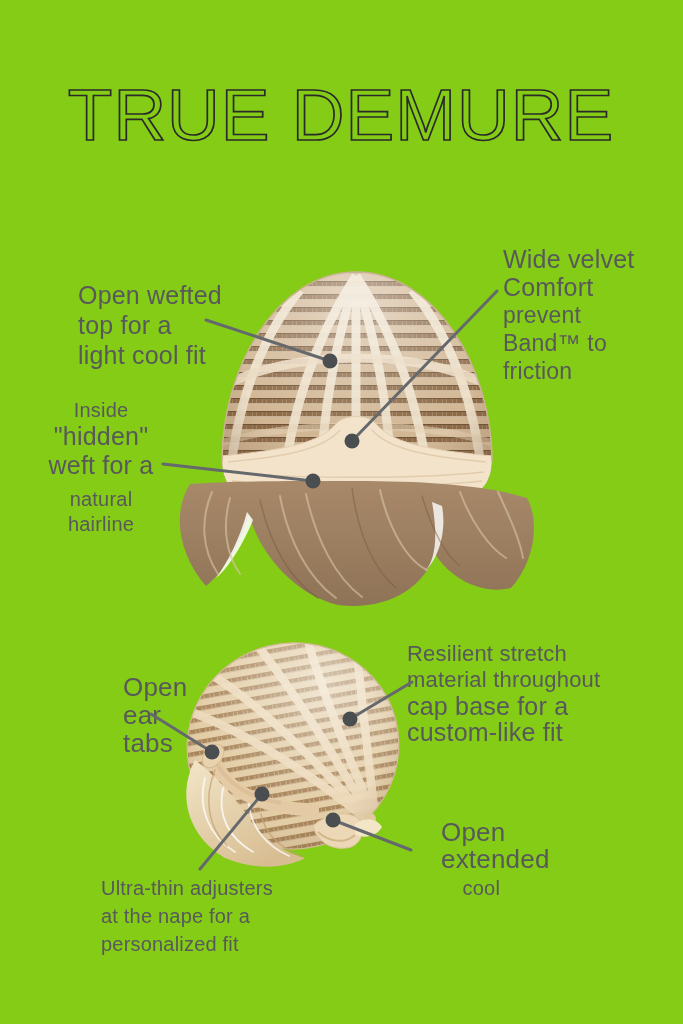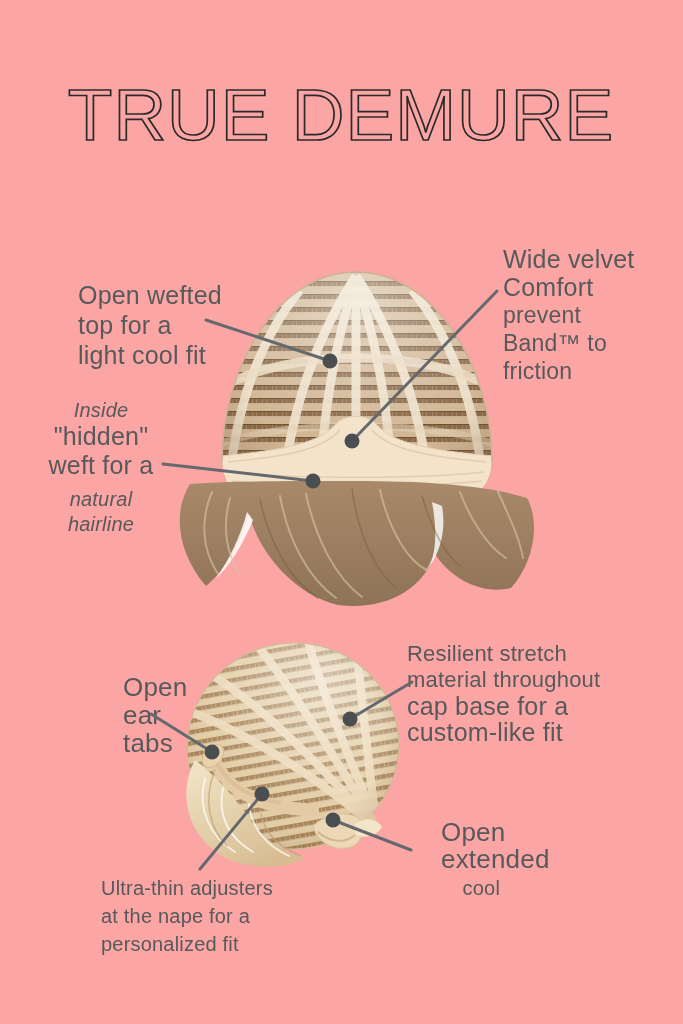--- a/index.html
+++ b/index.html
@@ -1,29 +1,29 @@
 <!DOCTYPE html>
 <html><head>
 <meta charset="utf-8">
 <title>TRUE DEMURE</title>
 <style>
   html,body{margin:0;padding:0;background:#ffffff;}
   .canvas{
-    position:relative;width:683px;height:1024px;background:#fca5a5;
+    position:relative;width:683px;height:1024px;background:#84cc16;
     overflow:hidden;font-family:"Liberation Sans","DejaVu Sans",sans-serif;
   }
   .abs{position:absolute;}
   .label{
     position:absolute;color:#58595b;
     font-family:"Liberation Sans","DejaVu Sans",sans-serif;
     letter-spacing:0.2px;
   }
   .label .ln{white-space:nowrap;}
   .ctr{text-align:center;}
-  .fs20{font-size:20px;line-height:23px;font-style:italic;}
+  .fs20{font-size:20px;line-height:23px;}
   .fs22{font-size:22px;}
   .fs23{font-size:23px;}
   .fs24{font-size:20px;}
   .fs25{font-size:25px;}
   .fs26{font-size:26px;margin-left:28px;}
   .lh30{line-height:30px;}
   .lh28{line-height:28px;}
   .lh27{line-height:27px;}
   .lh26{line-height:26px;}
   .mt8{margin-top:8px;}

